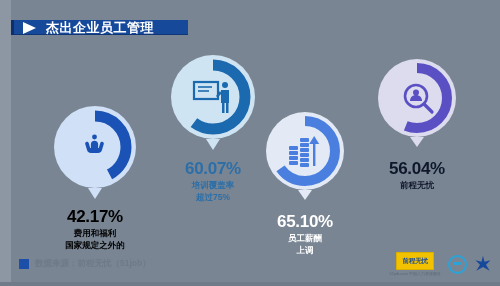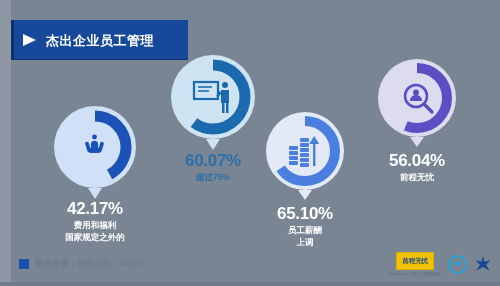--- a/index.html
+++ b/index.html
@@ -9,21 +9,21 @@
     font-family:"Liberation Sans","DejaVu Sans",sans-serif;
     position:relative;
   }
   #stage{position:absolute;inset:0;}
 
   
   .rail{position:absolute;left:0;top:0;width:11px;height:286px;background:#8d97a4;}
 
   
   .titlebar{
-    position:absolute;left:11px;top:20px;width:177px;height:40px;
+    position:absolute;left:11px;top:20px;width:177px;height:15px;
     background:#17499b;display:flex;align-items:center;
     box-shadow:inset 0 -1px 0 #0e3576;
   }
   .titlebar .edge{position:absolute;left:0;top:0;width:3px;height:100%;background:#0d2f6b;}
   .arrow-ico{margin-left:12px;width:16px;height:12px;position:relative;flex:0 0 auto;}
   .arrow-ico:before{
     content:"";position:absolute;left:0;top:0;
     border-top:6px solid transparent;border-bottom:6px solid transparent;
     border-left:13px solid #ffffff;
   }
@@ -35,21 +35,21 @@
   
   .pin{position:absolute;}
   .bubble{position:relative;width:100%;height:100%;}
   .bubble svg{display:block;}
   .tail{
     position:absolute;left:50%;transform:translateX(-50%);
     width:0;height:0;border-left:7px solid transparent;border-right:7px solid transparent;
   }
 
   
-  .lbl{position:absolute;text-align:center;line-height:1.25;}
+  .lbl{position:absolute;text-align:center;line-height:1.25;margin-top:8px;}
   .pct{font-size:17px;font-weight:bold;letter-spacing:-.3px;white-space:nowrap;}
   .cap{font-size:8.5px;font-weight:bold;white-space:nowrap;margin-top:1px;}
 
   
   .source{
     position:absolute;left:19px;top:258px;display:flex;align-items:center;gap:6px;
   }
   .source .sq{width:10px;height:10px;background:#1b4fa8;flex:0 0 auto;}
   .source .txt{font-size:8.5px;color:#6e7a88;font-weight:bold;white-space:nowrap;}
 
@@ -89,21 +89,21 @@
         <g fill="#1b52b5" transform="translate(28,29) scale(0.058)">
           <path d="M250 60 a45 45 0 1 1 0.1 0 z" opacity="0"></path>
           <circle cx="250" cy="70" r="42"></circle>
           <path d="M250 135 c-38 0-62 26-62 60 v60 c0 10 9 18 19 18 h86 c10 0 19-8 19-18 v-60 c0-34-24-60-62-60z"></path>
           <path d="M120 150 c-22 0-36 18-30 40 l34 110 c8 26 34 44 62 44 h128 c28 0 54-18 62-44 l34-110 c6-22-8-40-30-40 c-14 0-26 9-30 23 l-26 84 h-148 l-26-84 c-4-14-16-23-30-23z"></path>
         </g>
       </svg>
       <div class="tail" style="top:84px;border-top:11px solid #cfe0f7;"></div>
     </div>
   </div>
-  <div class="lbl" style="left:37px;top:198px;width:116px;color:#ffffff;">
+  <div class="lbl" style="left:37px;top:198px;width:116px;color:#000000;">
     <div class="pct">42.17%</div>
     <div class="cap">费用和福利</div>
     <div class="cap">国家规定之外的</div>
   </div>
 
   <div class="pin" style="left:169px;top:53px;width:88px;height:88px;">
     <div class="bubble">
       <svg width="88" height="88" viewBox="0 0 88 88">
         <circle cx="44" cy="44" r="42" fill="#cfe4f2"></circle>
         <circle cx="44" cy="44" r="32" fill="none" stroke="#cfe4f2" stroke-width="11"></circle>
@@ -117,20 +117,21 @@
           <path d="M28 21 h2.5 v10 h-2.5 z"></path>
           <path d="M32 21 h2.5 v10 h-2.5 z"></path>
           <path d="M26 9 l-4 5 1.6 1.6 4-4 z"></path>
         </g>
       </svg>
       <div class="tail" style="top:86px;border-top:11px solid #cfe4f2;"></div>
     </div>
   </div>
   <div class="lbl" style="left:155px;top:150px;width:116px;color:#2c6fa8;">
     <div class="pct">60.07%</div>
+    <div class="cap">培训覆盖率</div>
     <div class="cap">超过75%</div>
   </div>
 
   <div class="pin" style="left:264px;top:110px;width:82px;height:82px;">
     <div class="bubble">
       <svg width="82" height="82" viewBox="0 0 82 82">
         <circle cx="41" cy="41" r="39" fill="#e3eaf6"></circle>
         <circle cx="41" cy="41" r="30" fill="none" stroke="#e3eaf6" stroke-width="10"></circle>
         <circle cx="41" cy="41" r="30" fill="none" stroke="#4a7fe0" stroke-width="10" stroke-dasharray="122.7 65.8" stroke-dashoffset="0" transform="rotate(-90 41 41)"></circle>
         <g fill="#4a7fe0" transform="translate(25,24)">
@@ -166,21 +167,21 @@
         <g transform="translate(27,26)">
           <circle cx="13" cy="13" r="11" fill="none" stroke="#5b4fc4" stroke-width="2.6"></circle>
           <line x1="21" y1="21" x2="29" y2="29" stroke="#5b4fc4" stroke-width="3.2" stroke-linecap="round"></line>
           <circle cx="13" cy="9.5" r="3" fill="#5b4fc4"></circle>
           <path d="M7 18 c0-4 3-6 6-6 s6 2 6 6 z" fill="#5b4fc4"></path>
         </g>
       </svg>
       <div class="tail" style="top:80px;border-top:10px solid #dcdcee;"></div>
     </div>
   </div>
-  <div class="lbl" style="left:369px;top:150px;width:96px;color:#ffffff;">
+  <div class="lbl" style="left:369px;top:150px;width:96px;color:#0f172a;">
     <div class="pct">56.04%</div>
     <div class="cap">前程无忧</div>
     <div class="cap"></div>
   </div>
 
   <div class="source">
     <div class="sq"></div>
     <div class="txt">数据来源：前程无忧（51job）</div>
   </div>
 

